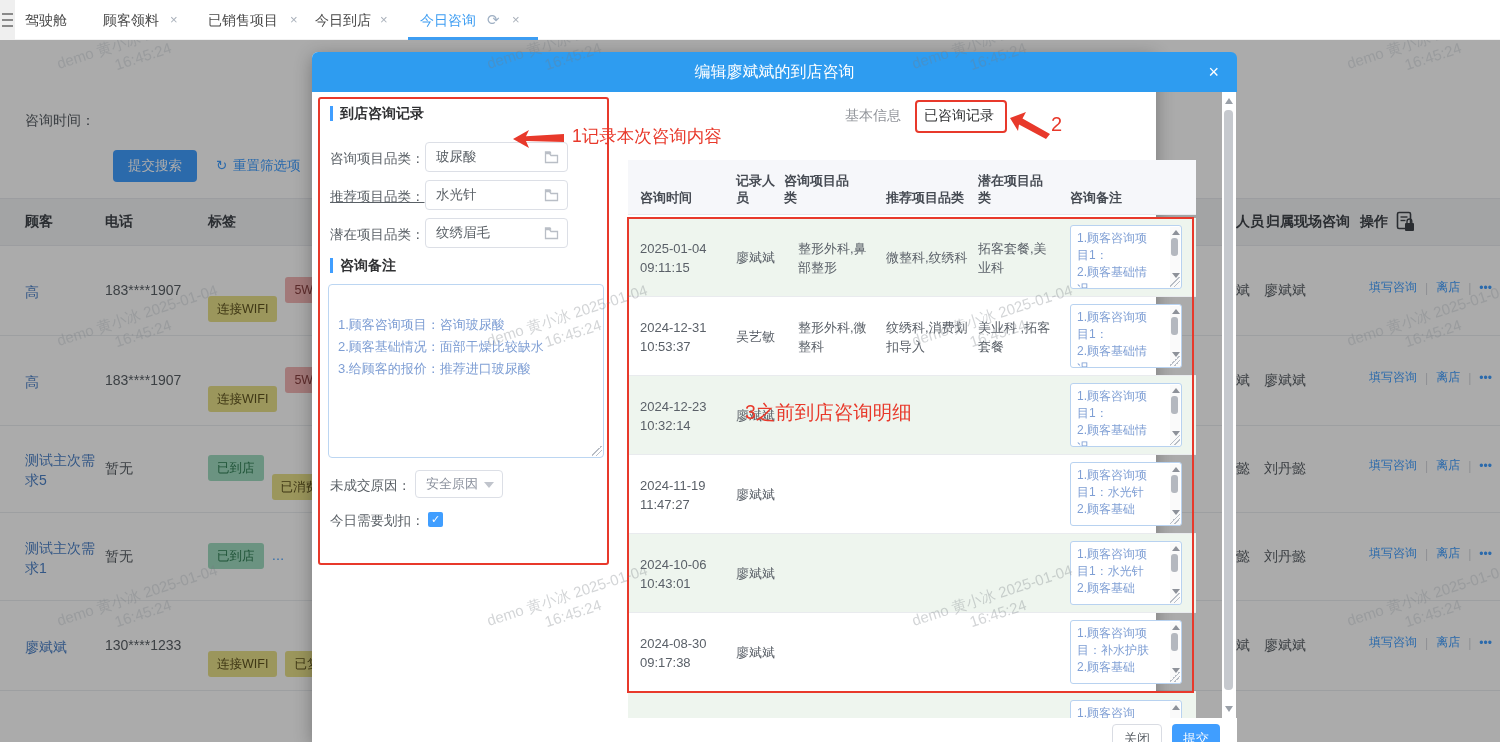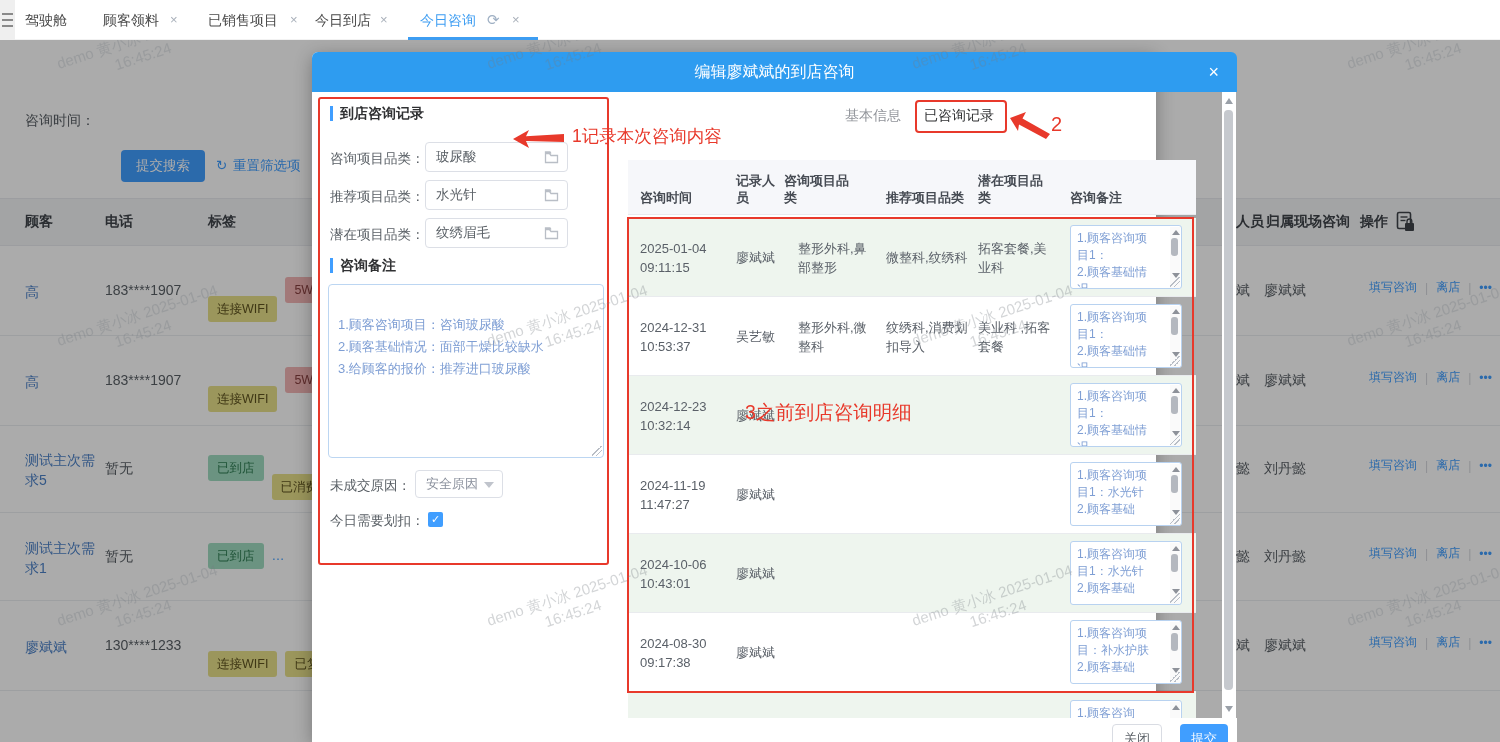--- a/index.html
+++ b/index.html
@@ -18,21 +18,21 @@
   .tab-refresh { position:absolute; top:0; height:40px; line-height:40px; font-size:15px; color:#9fb0c4; cursor:pointer; }
   .tab-underline { position:absolute; left:408px; top:37px; width:130px; height:3px; background:#3d9df2; }
 
   
   .bgpage { position:absolute; left:0; top:40px; width:1500px; height:702px; background:#fff; z-index:1; }
   .bg-label { font-size:14px; color:#5a6066; }
   .seg-group { position:absolute; left:113px; top:65px; height:34px; display:flex; border:1px solid #d8dce2; border-radius:4px; overflow:hidden; background:#fff; }
   .seg { width:61px; height:32px; line-height:32px; text-align:center; font-size:13.5px; color:#5a6066; border-right:1px solid #d8dce2; cursor:pointer; background:#fff; }
   .seg:last-child { border-right:none; }
   .seg.sel { color:#409eff; }
-  .btn-primary { background:#409eff; color:#fff; border:none; border-radius:4px; font-size:13.5px; text-align:center; cursor:pointer;margin-left:8px; }
+  .btn-primary { background:#409eff; color:#fff; border:none; border-radius:4px; font-size:13.5px; text-align:center; cursor:pointer; }
   .link-blue { color:#409eff; font-size:13.5px; cursor:pointer; }
   .bg-th { font-size:14px; font-weight:700; color:#3f444a; }
   .bg-header { position:absolute; left:0; top:158px; width:1500px; height:48px; background:#f4f5f7; border-top:1px solid #e9ebef; border-bottom:1px solid #e9ebef; }
   .bg-row { position:absolute; left:0; width:1500px; border-bottom:1px solid #ebedf0; }
   .bg-name { position:absolute; left:25px; width:80px; font-size:14px; color:#4d82c8; line-height:20px; cursor:pointer; }
   .bg-phone { position:absolute; left:105px; font-size:14px; color:#5a6066; }
   .tagwrap { position:absolute; left:208px; width:104px; overflow:hidden; display:flex; gap:8px; }
   .tag { height:26px; line-height:26px; padding:0 9px; border-radius:3px; font-size:12.5px; white-space:nowrap; flex:0 0 auto; }
   .tag.khaki { background:#e8e08a; color:#5e531f;margin-top:19px; }
   .tag.pink  { background:#f2b5b5; color:#8a4040; }
@@ -252,21 +252,21 @@
     <div class="sec-title" style="left:28px; top:53px;" data-interactable="false">到店咨询记录</div>
 
     <span class="fld-label" style="left:18px; top:98px;" data-interactable="false">咨询项目品类：</span>
     <div class="fld-input" style="left:113px; top:90px;" data-interactable="true">
       <span data-interactable="false">玻尿酸</span>
       <svg class="fld-icon" width="15" height="14" viewBox="0 0 15 14" data-interactable="true">
         <path d="M1.5 3.5 h4 l1.5 2 h6.5 v7 h-12 z M1.5 3.5 v-1.5 h4.5 l1 1.5" fill="none" stroke="#b9bec6" stroke-width="1.3"></path>
       </svg>
     </div>
 
-    <span class="fld-label" style="left:18px; top:136px;" data-interactable="false">推荐项目品类：</span>
+    <span class="fld-label" style="left:18px; top:136px;text-decoration:underline;" data-interactable="false">推荐项目品类：</span>
     <div class="fld-input" style="left:113px; top:128px;" data-interactable="true">
       <span data-interactable="false">水光针</span>
       <svg class="fld-icon" width="15" height="14" viewBox="0 0 15 14" data-interactable="true">
         <path d="M1.5 3.5 h4 l1.5 2 h6.5 v7 h-12 z M1.5 3.5 v-1.5 h4.5 l1 1.5" fill="none" stroke="#b9bec6" stroke-width="1.3"></path>
       </svg>
     </div>
 
     <span class="fld-label" style="left:18px; top:174px;" data-interactable="false">潜在项目品类：</span>
     <div class="fld-input" style="left:113px; top:166px;" data-interactable="true">
       <span data-interactable="false">纹绣眉毛</span>

